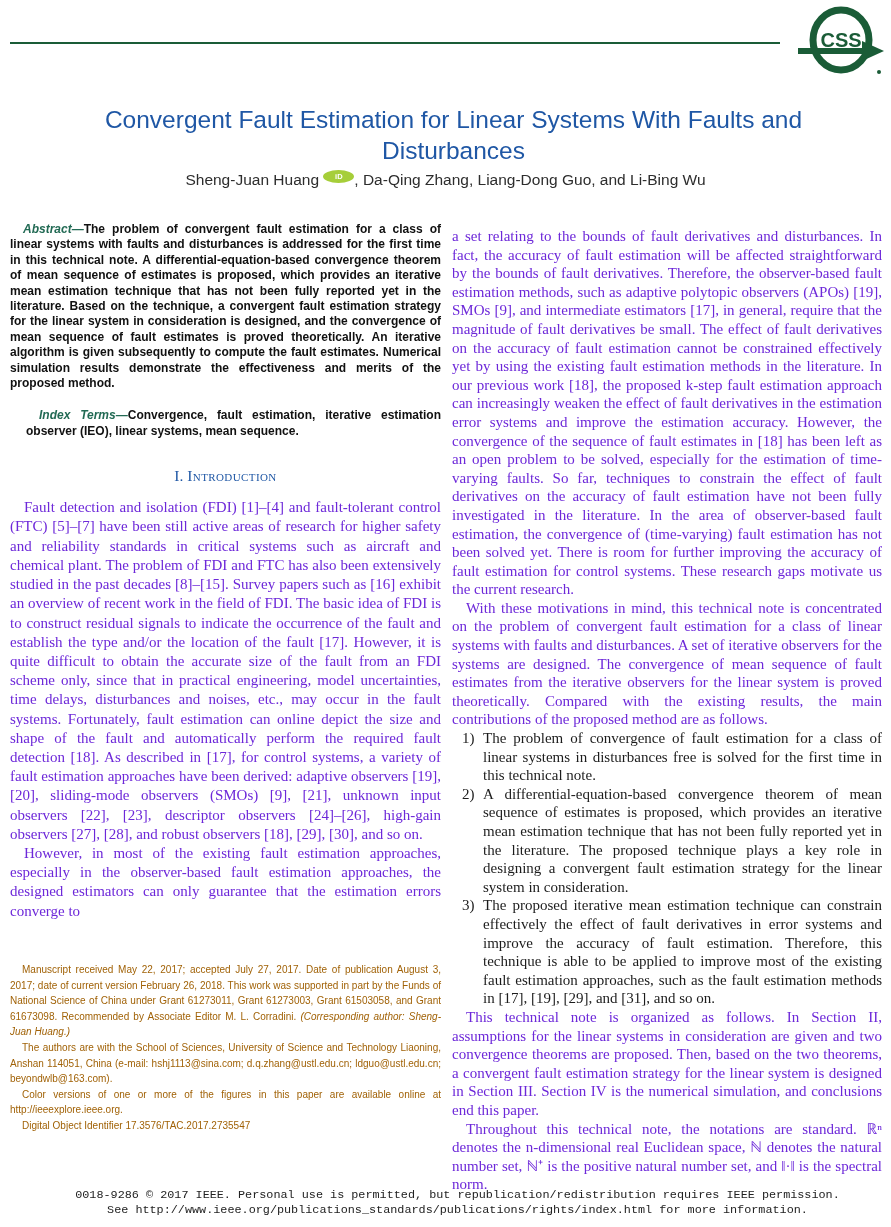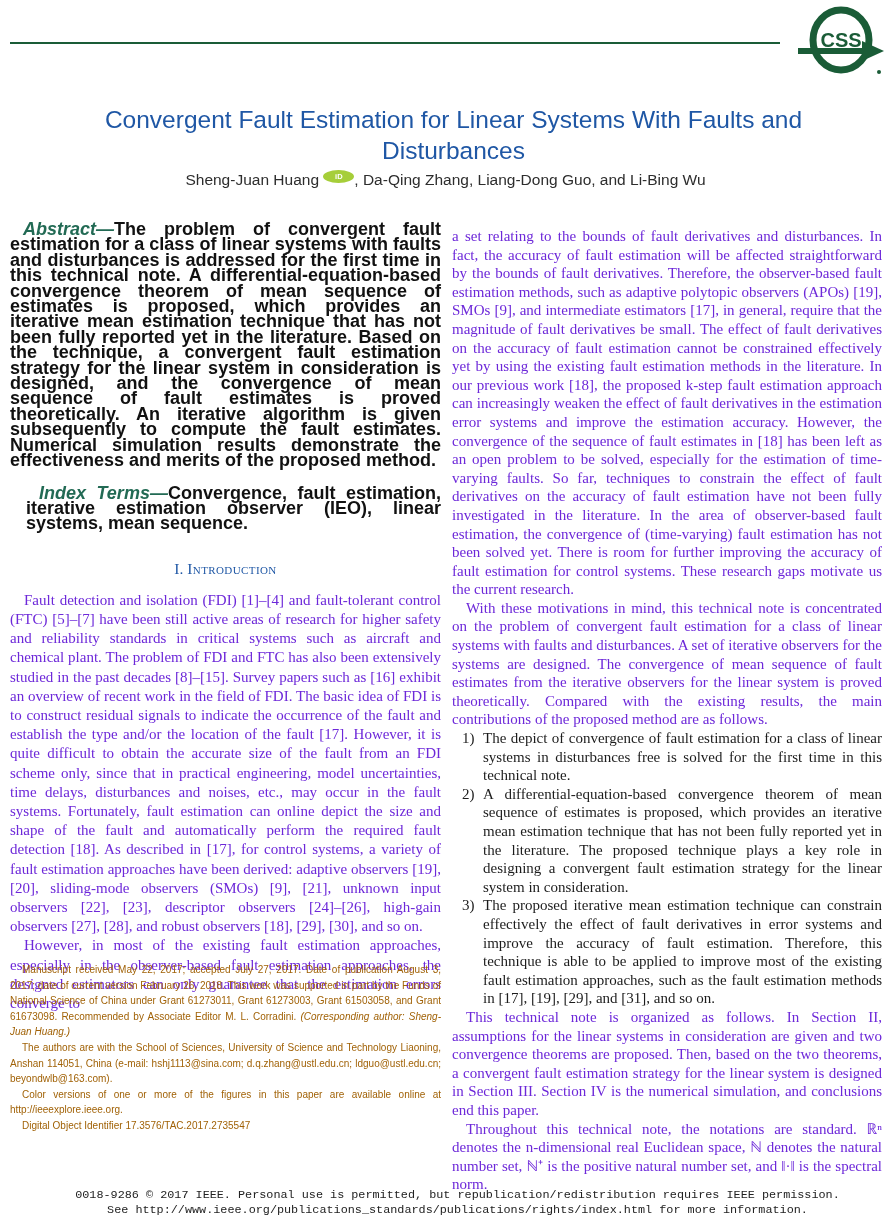--- a/index.html
+++ b/index.html
@@ -42,21 +42,21 @@
     background:#a6ce39;color:#fff;
     font-size:7.5px;line-height:13px;
     vertical-align:super;font-weight:bold;
     font-family:"Liberation Sans", sans-serif;
   }
   
   .col-left{position:absolute;top:222px;left:10px;width:431px;}
   .col-right{position:absolute;top:227px;left:452px;width:430px;}
   .abs, .idx{
     font-family:"Liberation Sans", sans-serif;
-    font-weight:bold;font-size:18px;line-height:15.4px;
+    font-weight:bold;font-size:12px;line-height:15.4px;
     text-align:justify;color:#111;margin:0;
     text-indent:13px;
   }
   .idx{margin-top:17px;margin-left:16px;}
   .lead-label{color:#226a54;font-style:italic;}
   .sec-head{
     margin-top:28px;margin-bottom:13px;
     text-align:center;
     font-family:"Liberation Serif", serif;
     font-size:15.5px;color:#1f57a5;
@@ -133,21 +133,21 @@
     <p><span>Manuscript received May 22, 2017; accepted July 27, 2017. Date of publication August 3, 2017; date of current version February 26, 2018. This work was supported in part by the Funds of National Science of China under Grant 61273011, Grant 61273003, Grant 61503058, and Grant 61673098. Recommended by Associate Editor M. L. Corradini. </span><span class="fn-italic">(Corresponding author: Sheng-Juan Huang.)</span></p>
     <p>The authors are with the School of Sciences, University of Science and Technology Liaoning, Anshan 114051, China (e-mail: hshj1113@sina.com; d.q.zhang@ustl.edu.cn; ldguo@ustl.edu.cn; beyondwlb@163.com).</p>
     <p>Color versions of one or more of the figures in this paper are available online at http://ieeexplore.ieee.org.</p>
     <p>Digital Object Identifier 17.3576/TAC.2017.2735547</p>
   </div>
 
   <div class="col-right">
     <p class="bodyp noindent">a set relating to the bounds of fault derivatives and disturbances. In fact, the accuracy of fault estimation will be affected straightforward by the bounds of fault derivatives. Therefore, the observer-based fault estimation methods, such as adaptive polytopic observers (APOs) [19], SMOs [9], and intermediate estimators [17], in general, require that the magnitude of fault derivatives be small. The effect of fault derivatives on the accuracy of fault estimation cannot be constrained effectively yet by using the existing fault estimation methods in the literature. In our previous work [18], the proposed k-step fault estimation approach can increasingly weaken the effect of fault derivatives in the estimation error systems and improve the estimation accuracy. However, the convergence of the sequence of fault estimates in [18] has been left as an open problem to be solved, especially for the estimation of time-varying faults. So far, techniques to constrain the effect of fault derivatives on the accuracy of fault estimation have not been fully investigated in the literature. In the area of observer-based fault estimation, the convergence of (time-varying) fault estimation has not been solved yet. There is room for further improving the accuracy of fault estimation for control systems. These research gaps motivate us the current research.</p>
     <p class="bodyp">With these motivations in mind, this technical note is concentrated on the problem of convergent fault estimation for a class of linear systems with faults and disturbances. A set of iterative observers for the systems are designed. The convergence of mean sequence of fault estimates from the iterative observers for the linear system is proved theoretically. Compared with the existing results, the main contributions of the proposed method are as follows.</p>
     <div class="nlist">
-      <p class="nitem"><span class="num">1)</span><span>The depict of convergence of fault estimation for a class of linear systems in disturbances free is solved for the first time in this technical note.</span></p>
+      <p class="nitem"><span class="num">1)</span><span>The problem of convergence of fault estimation for a class of linear systems in disturbances free is solved for the first time in this technical note.</span></p>
       <p class="nitem"><span class="num">2)</span><span>A differential-equation-based convergence theorem of mean sequence of estimates is proposed, which provides an iterative mean estimation technique that has not been fully reported yet in the literature. The proposed technique plays a key role in designing a convergent fault estimation strategy for the linear system in consideration.</span></p>
       <p class="nitem"><span class="num">3)</span><span>The proposed iterative mean estimation technique can constrain effectively the effect of fault derivatives in error systems and improve the accuracy of fault estimation. Therefore, this technique is able to be applied to improve most of the existing fault estimation approaches, such as the fault estimation methods in [17], [19], [29], and [31], and so on.</span></p>
     </div>
     <p class="bodyp">This technical note is organized as follows. In Section II, assumptions for the linear systems in consideration are given and two convergence theorems are proposed. Then, based on the two theorems, a convergent fault estimation strategy for the linear system is designed in Section III. Section IV is the numerical simulation, and conclusions end this paper.</p>
     <p class="bodyp">Throughout this technical note, the notations are standard. ℝⁿ denotes the n-dimensional real Euclidean space, ℕ denotes the natural number set, ℕ⁺ is the positive natural number set, and ‖·‖ is the spectral norm.</p>
   </div>
 
   <div class="footer">
     <div>0018-9286 © 2017 IEEE. Personal use is permitted, but republication/redistribution requires IEEE permission.</div>
     <div>See http://www.ieee.org/publications_standards/publications/rights/index.html for more information.</div>

